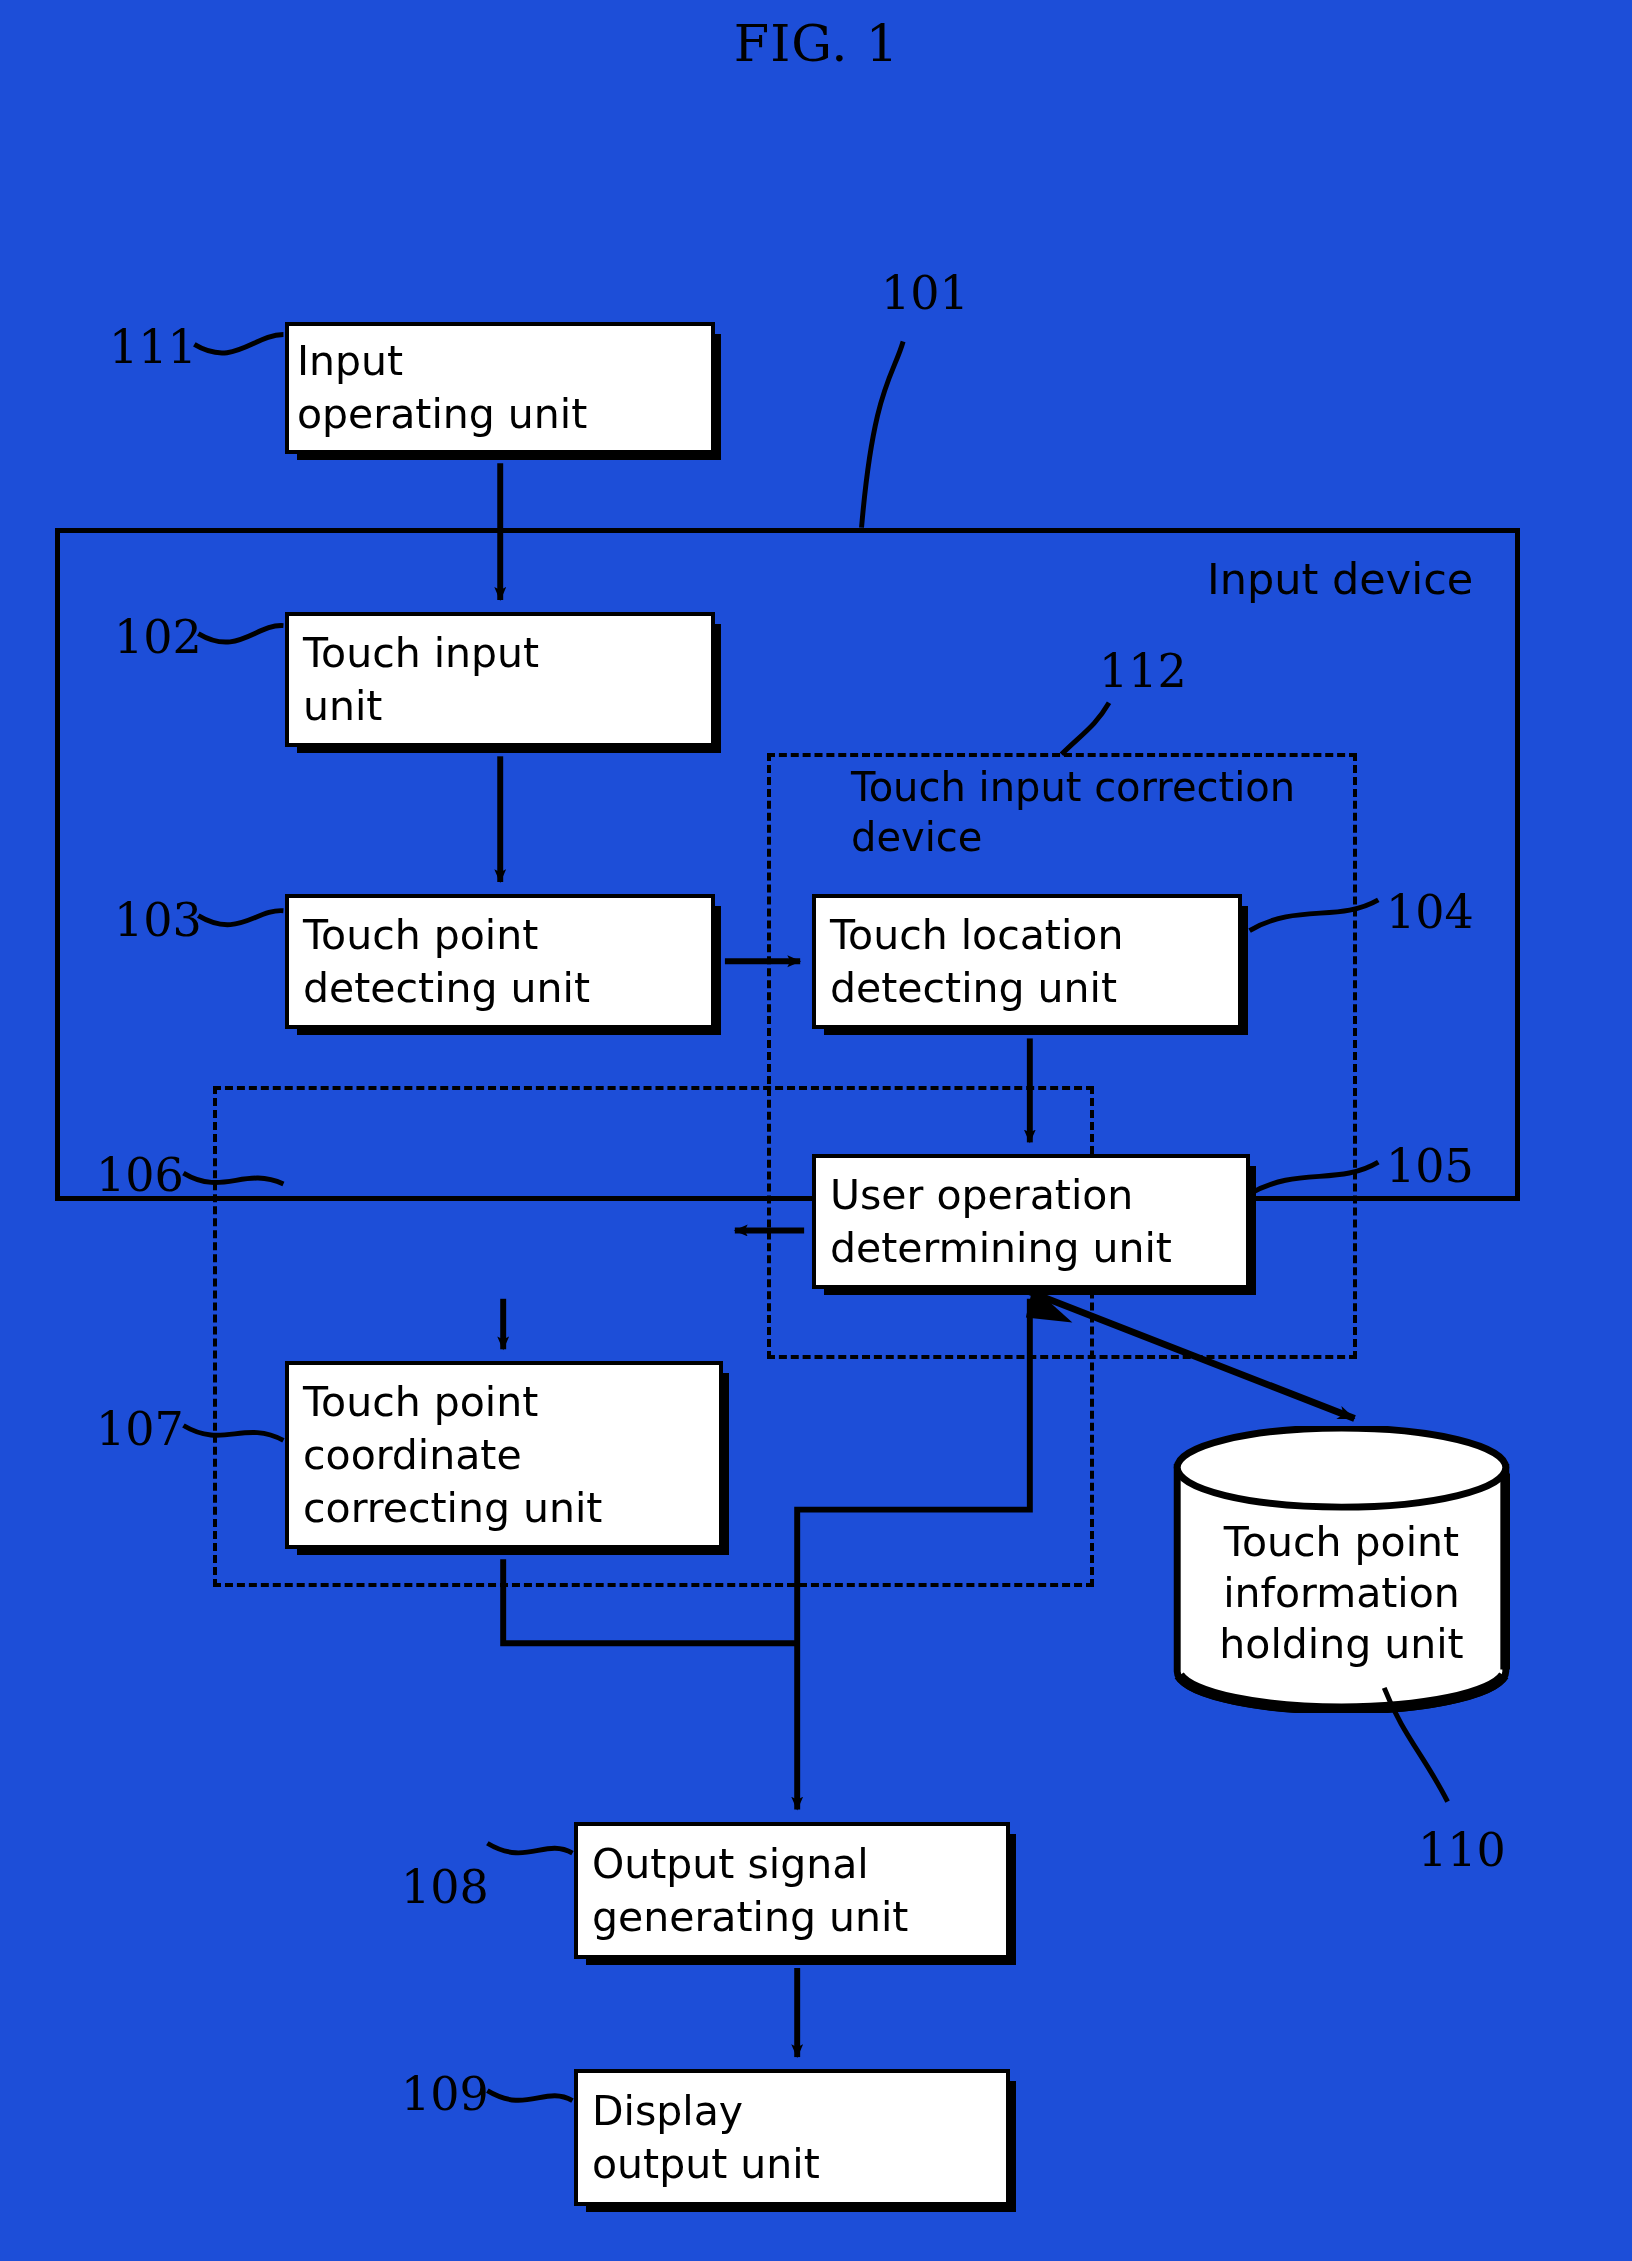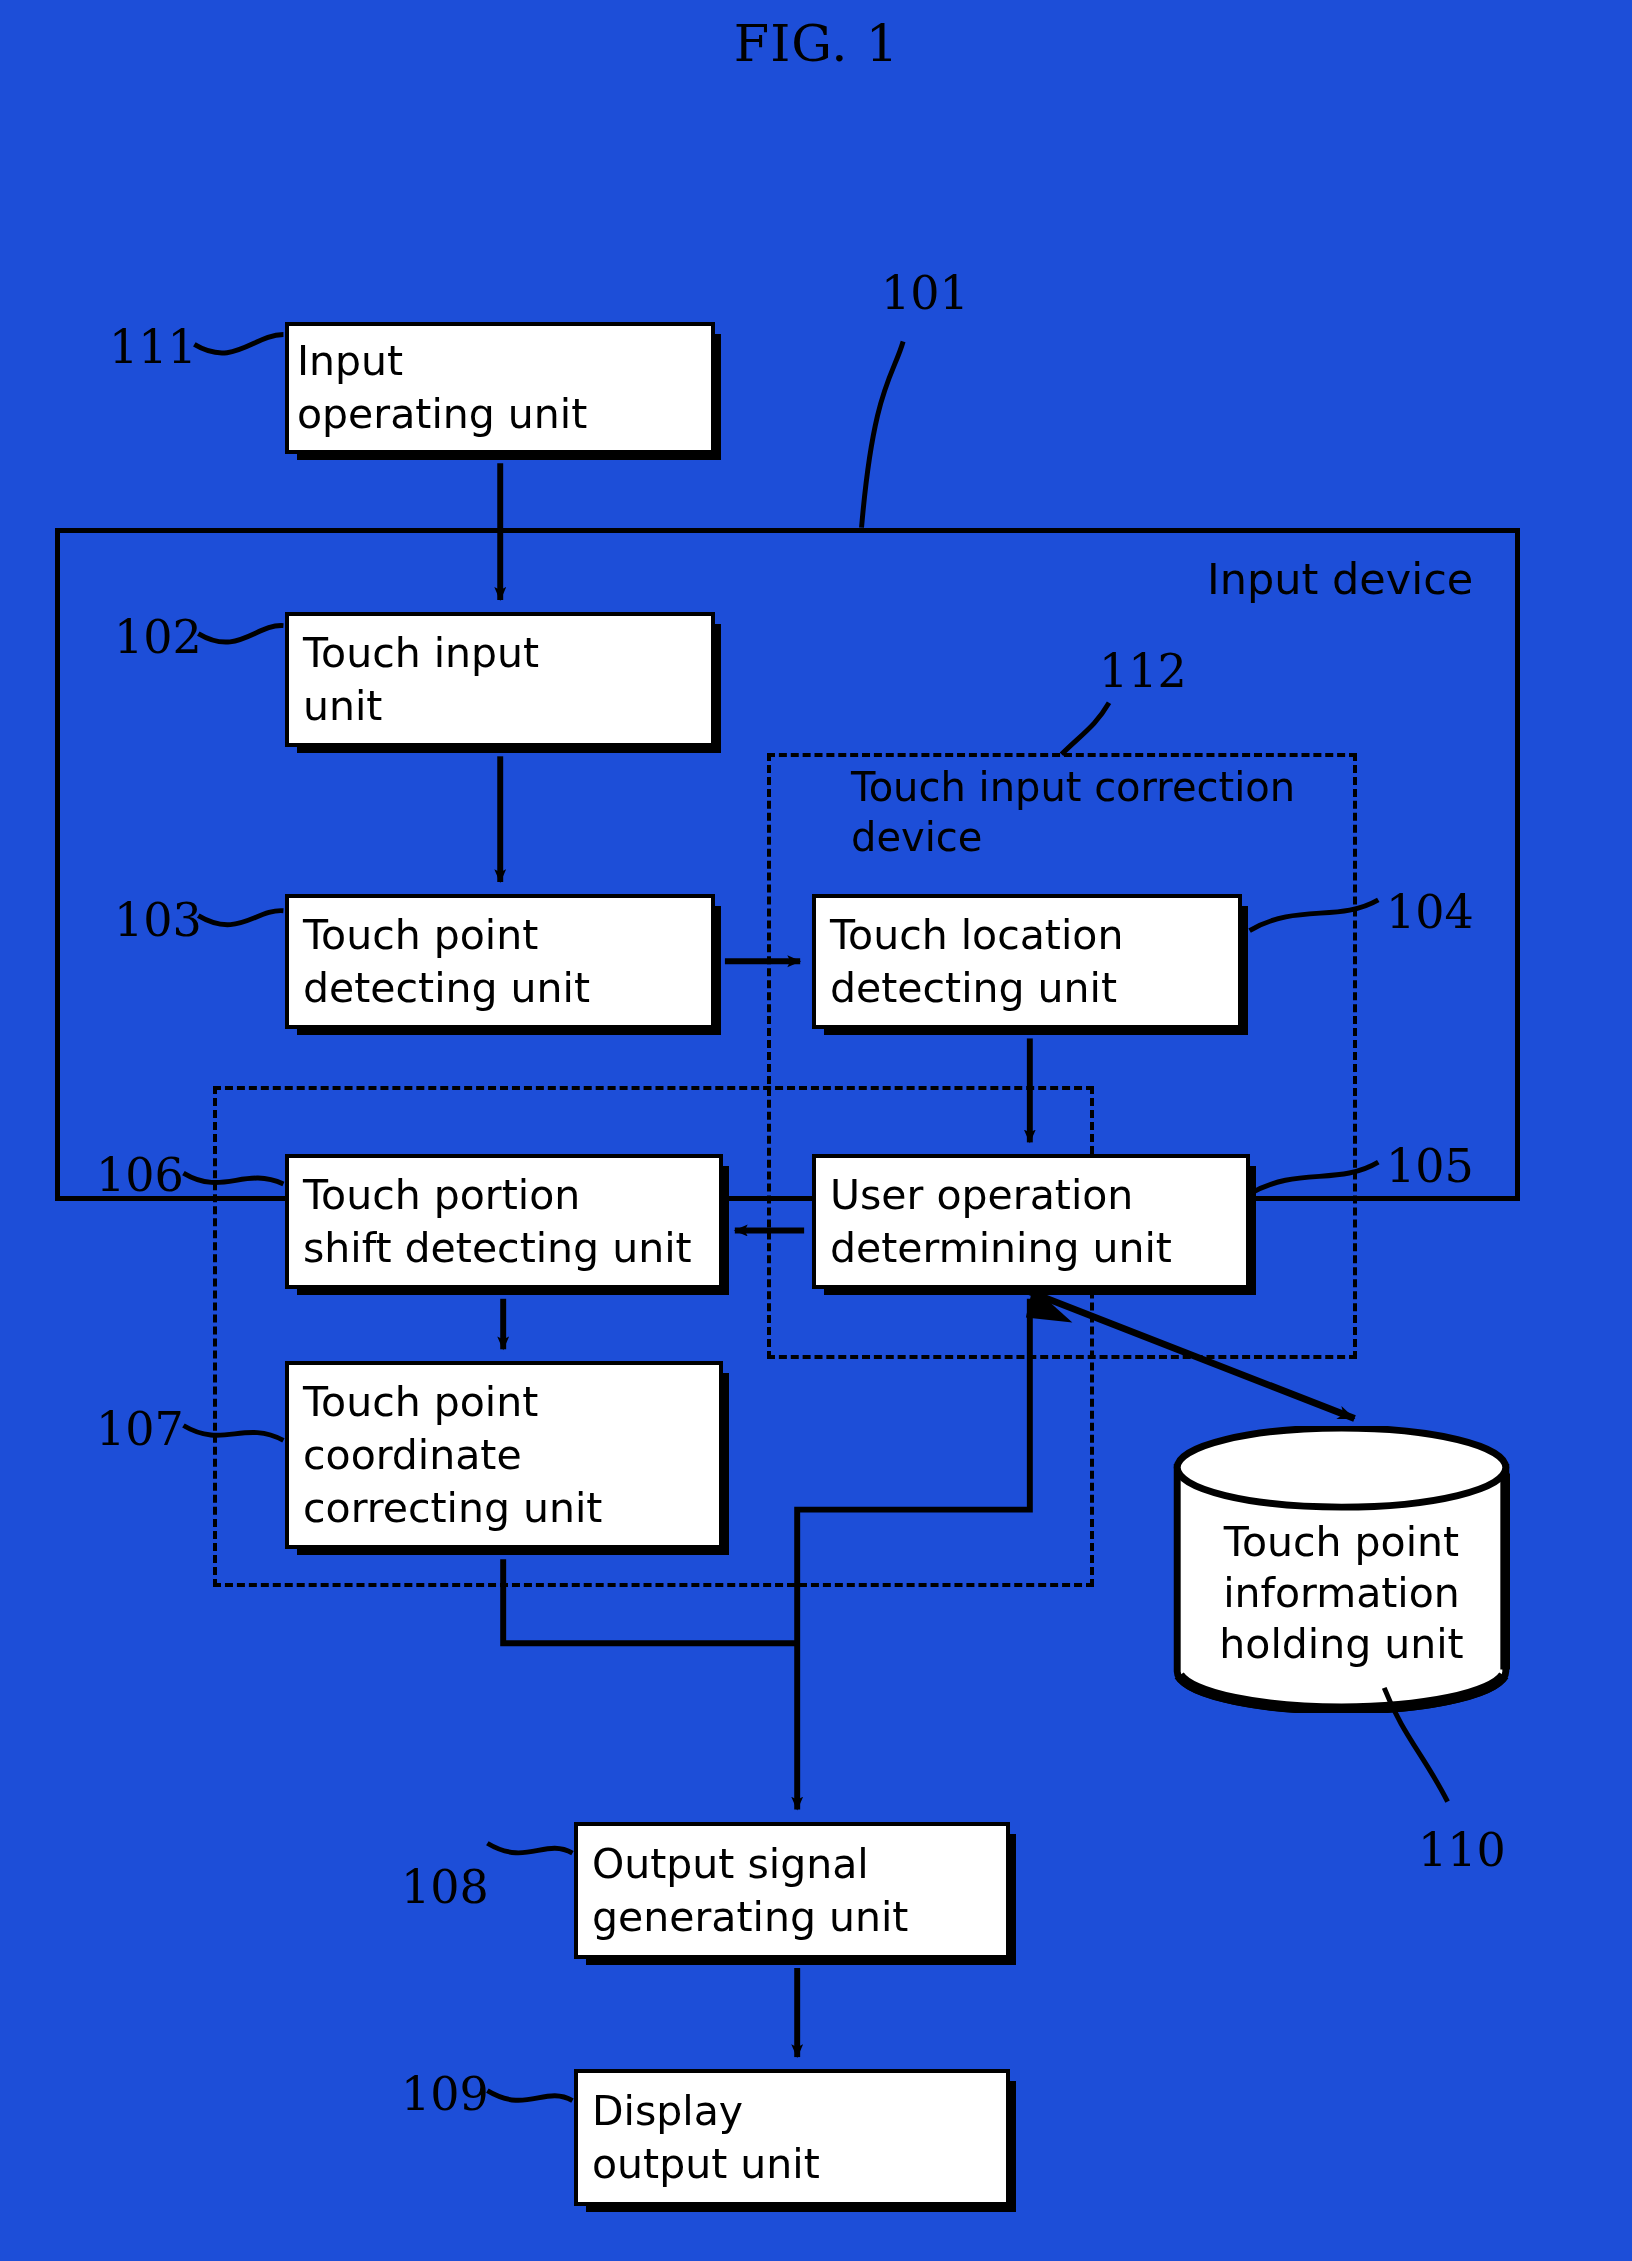--- a/index.html
+++ b/index.html
@@ -147,24 +147,20 @@
 detecting unit</span>
   </div>
   <div class="ref" style="left:114px; top:897px;">103</div>
 
   <div class="pbox" style="left:812px; top:894px; width:430px; height:135px;">
     <span class="ptext">Touch location
 detecting unit</span>
   </div>
   <div class="ref" style="left:1386px; top:882px;margin-top:7px;">104</div>
 
-  <div class="pbox" style="left:285px; top:1154px; width:438px; height:135px;">
-    <span class="ptext">Touch portion
-shift detecting unit</span>
-  </div>
   <div class="ref" style="left:96px; top:1152px;">106</div>
 
   <div class="pbox" style="left:812px; top:1154px; width:438px; height:135px;">
     <span class="ptext">User operation
 determining unit</span>
   </div>
   <div class="ref" style="left:1386px; top:1143px;">105</div>
 
   <div class="pbox" style="left:285px; top:1361px; width:438px; height:188px;">
     <span class="ptext">Touch point

